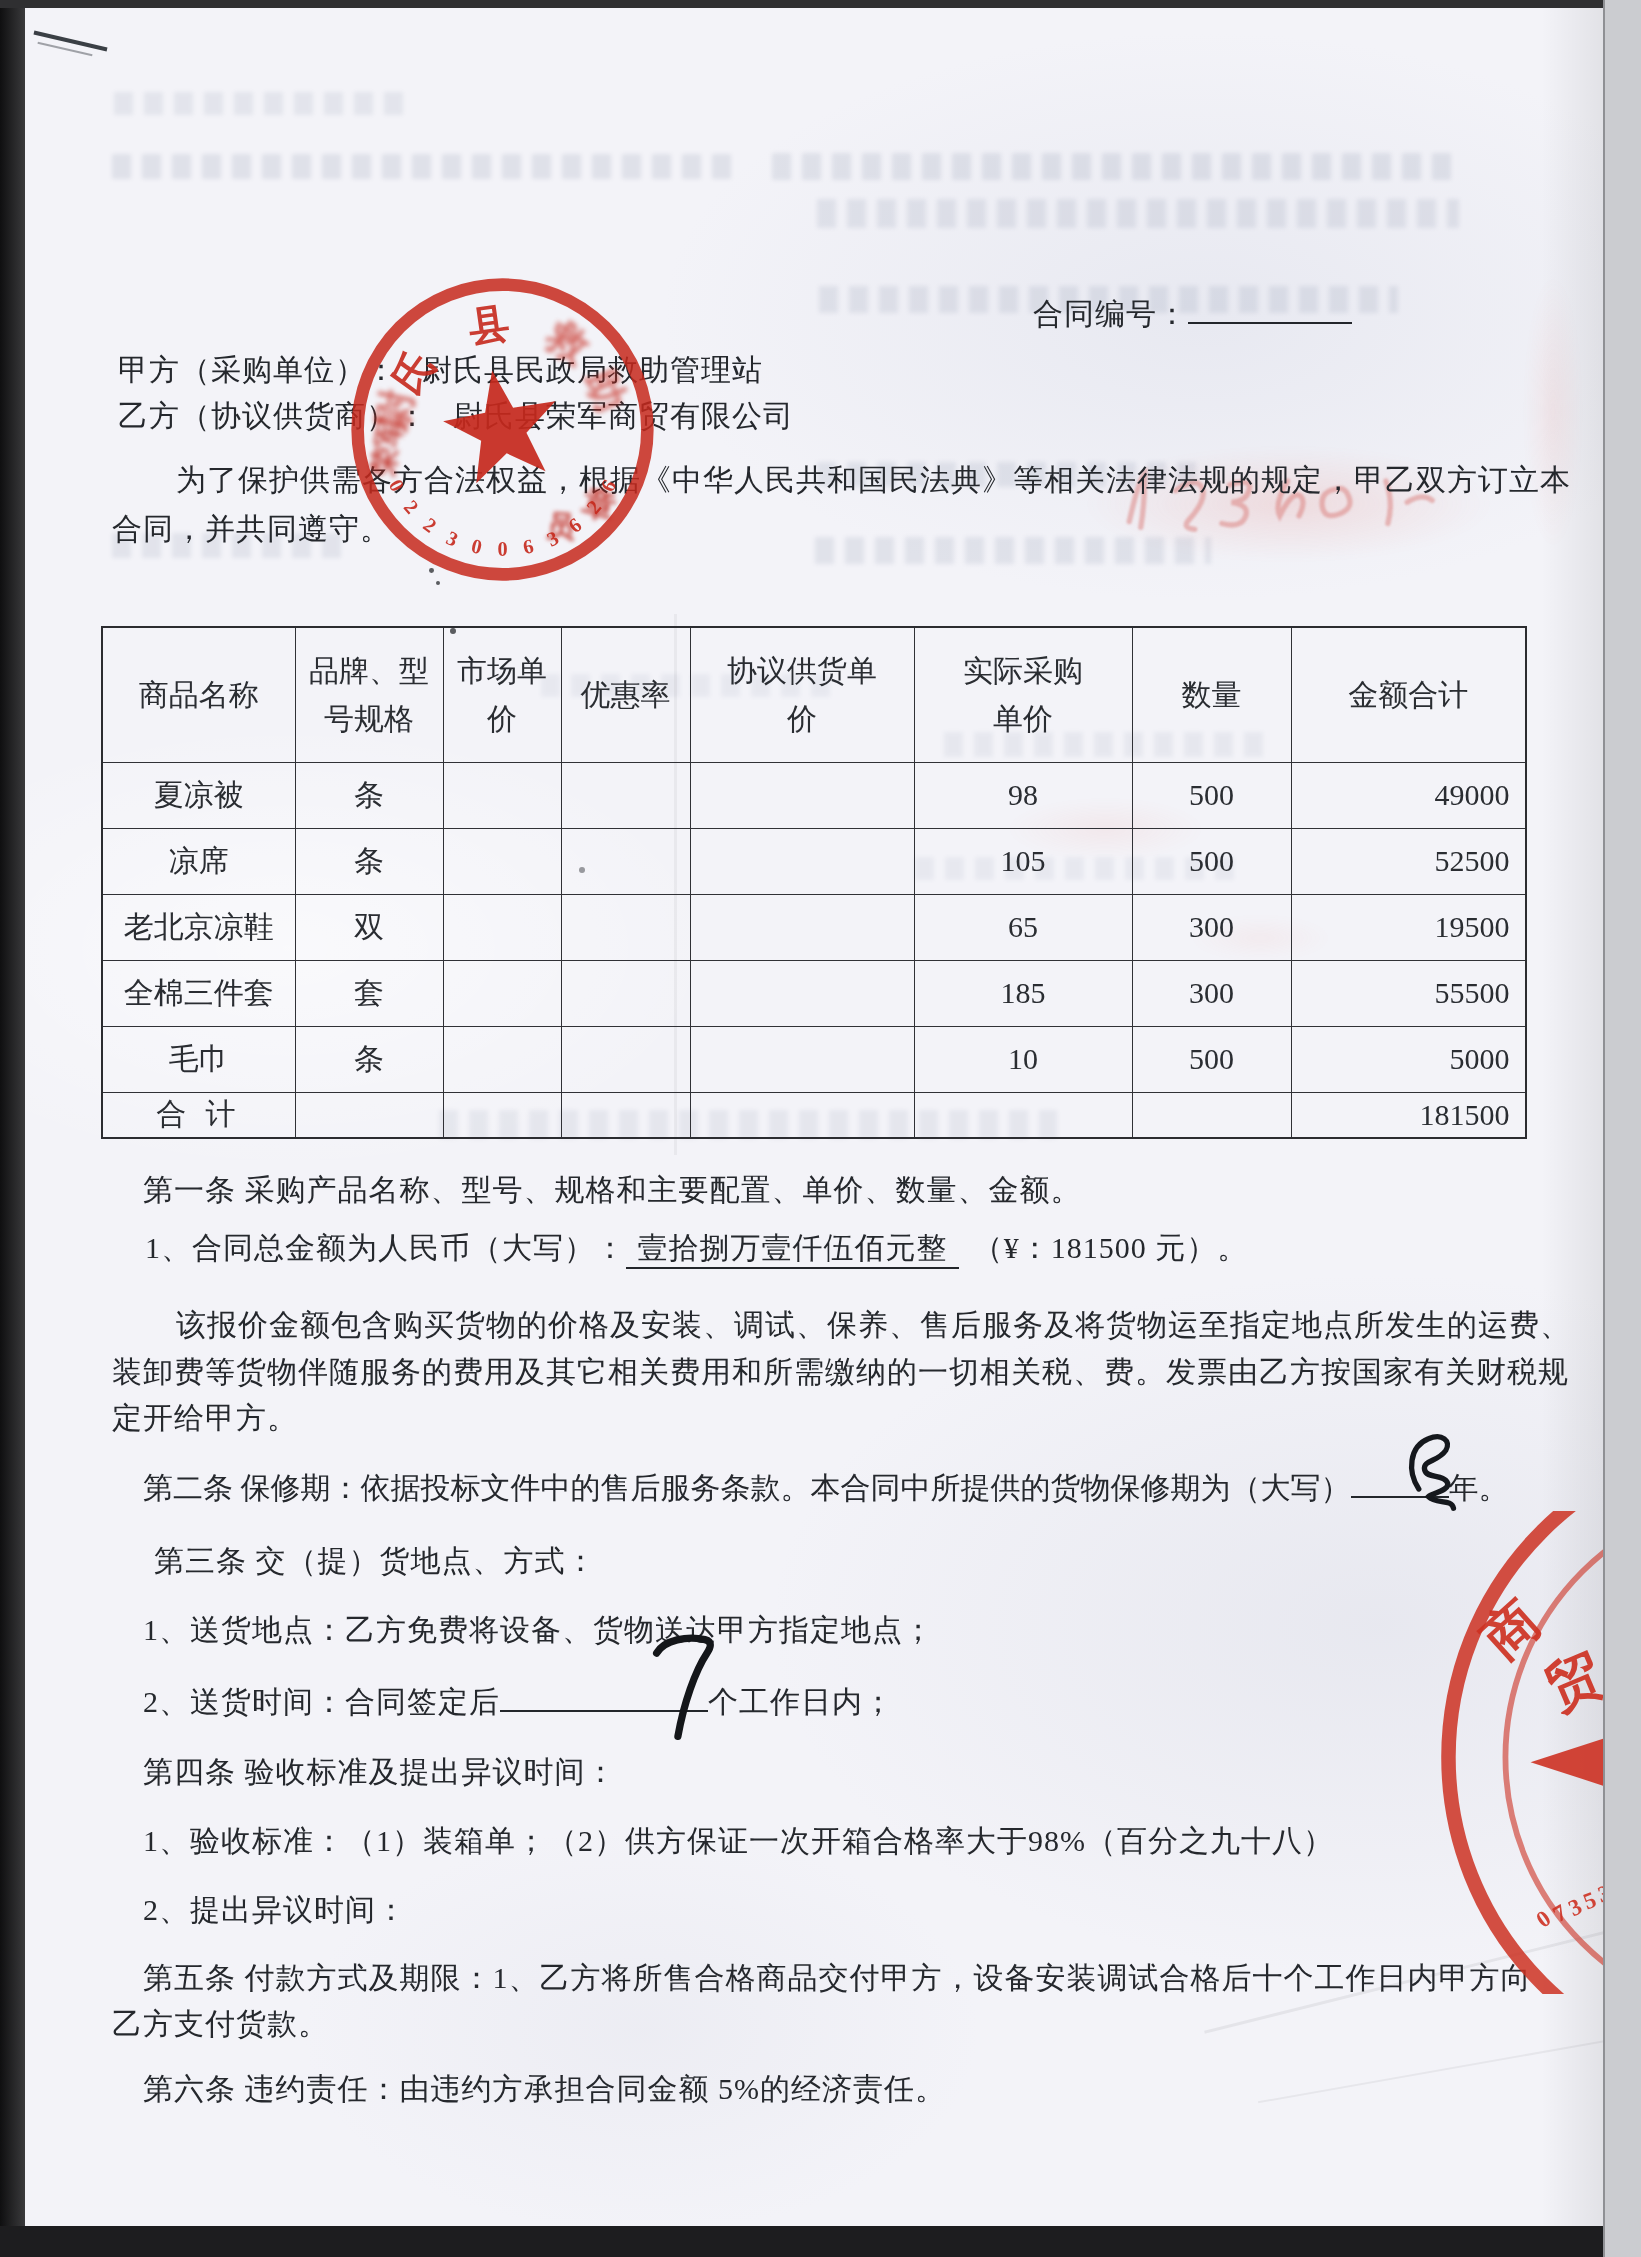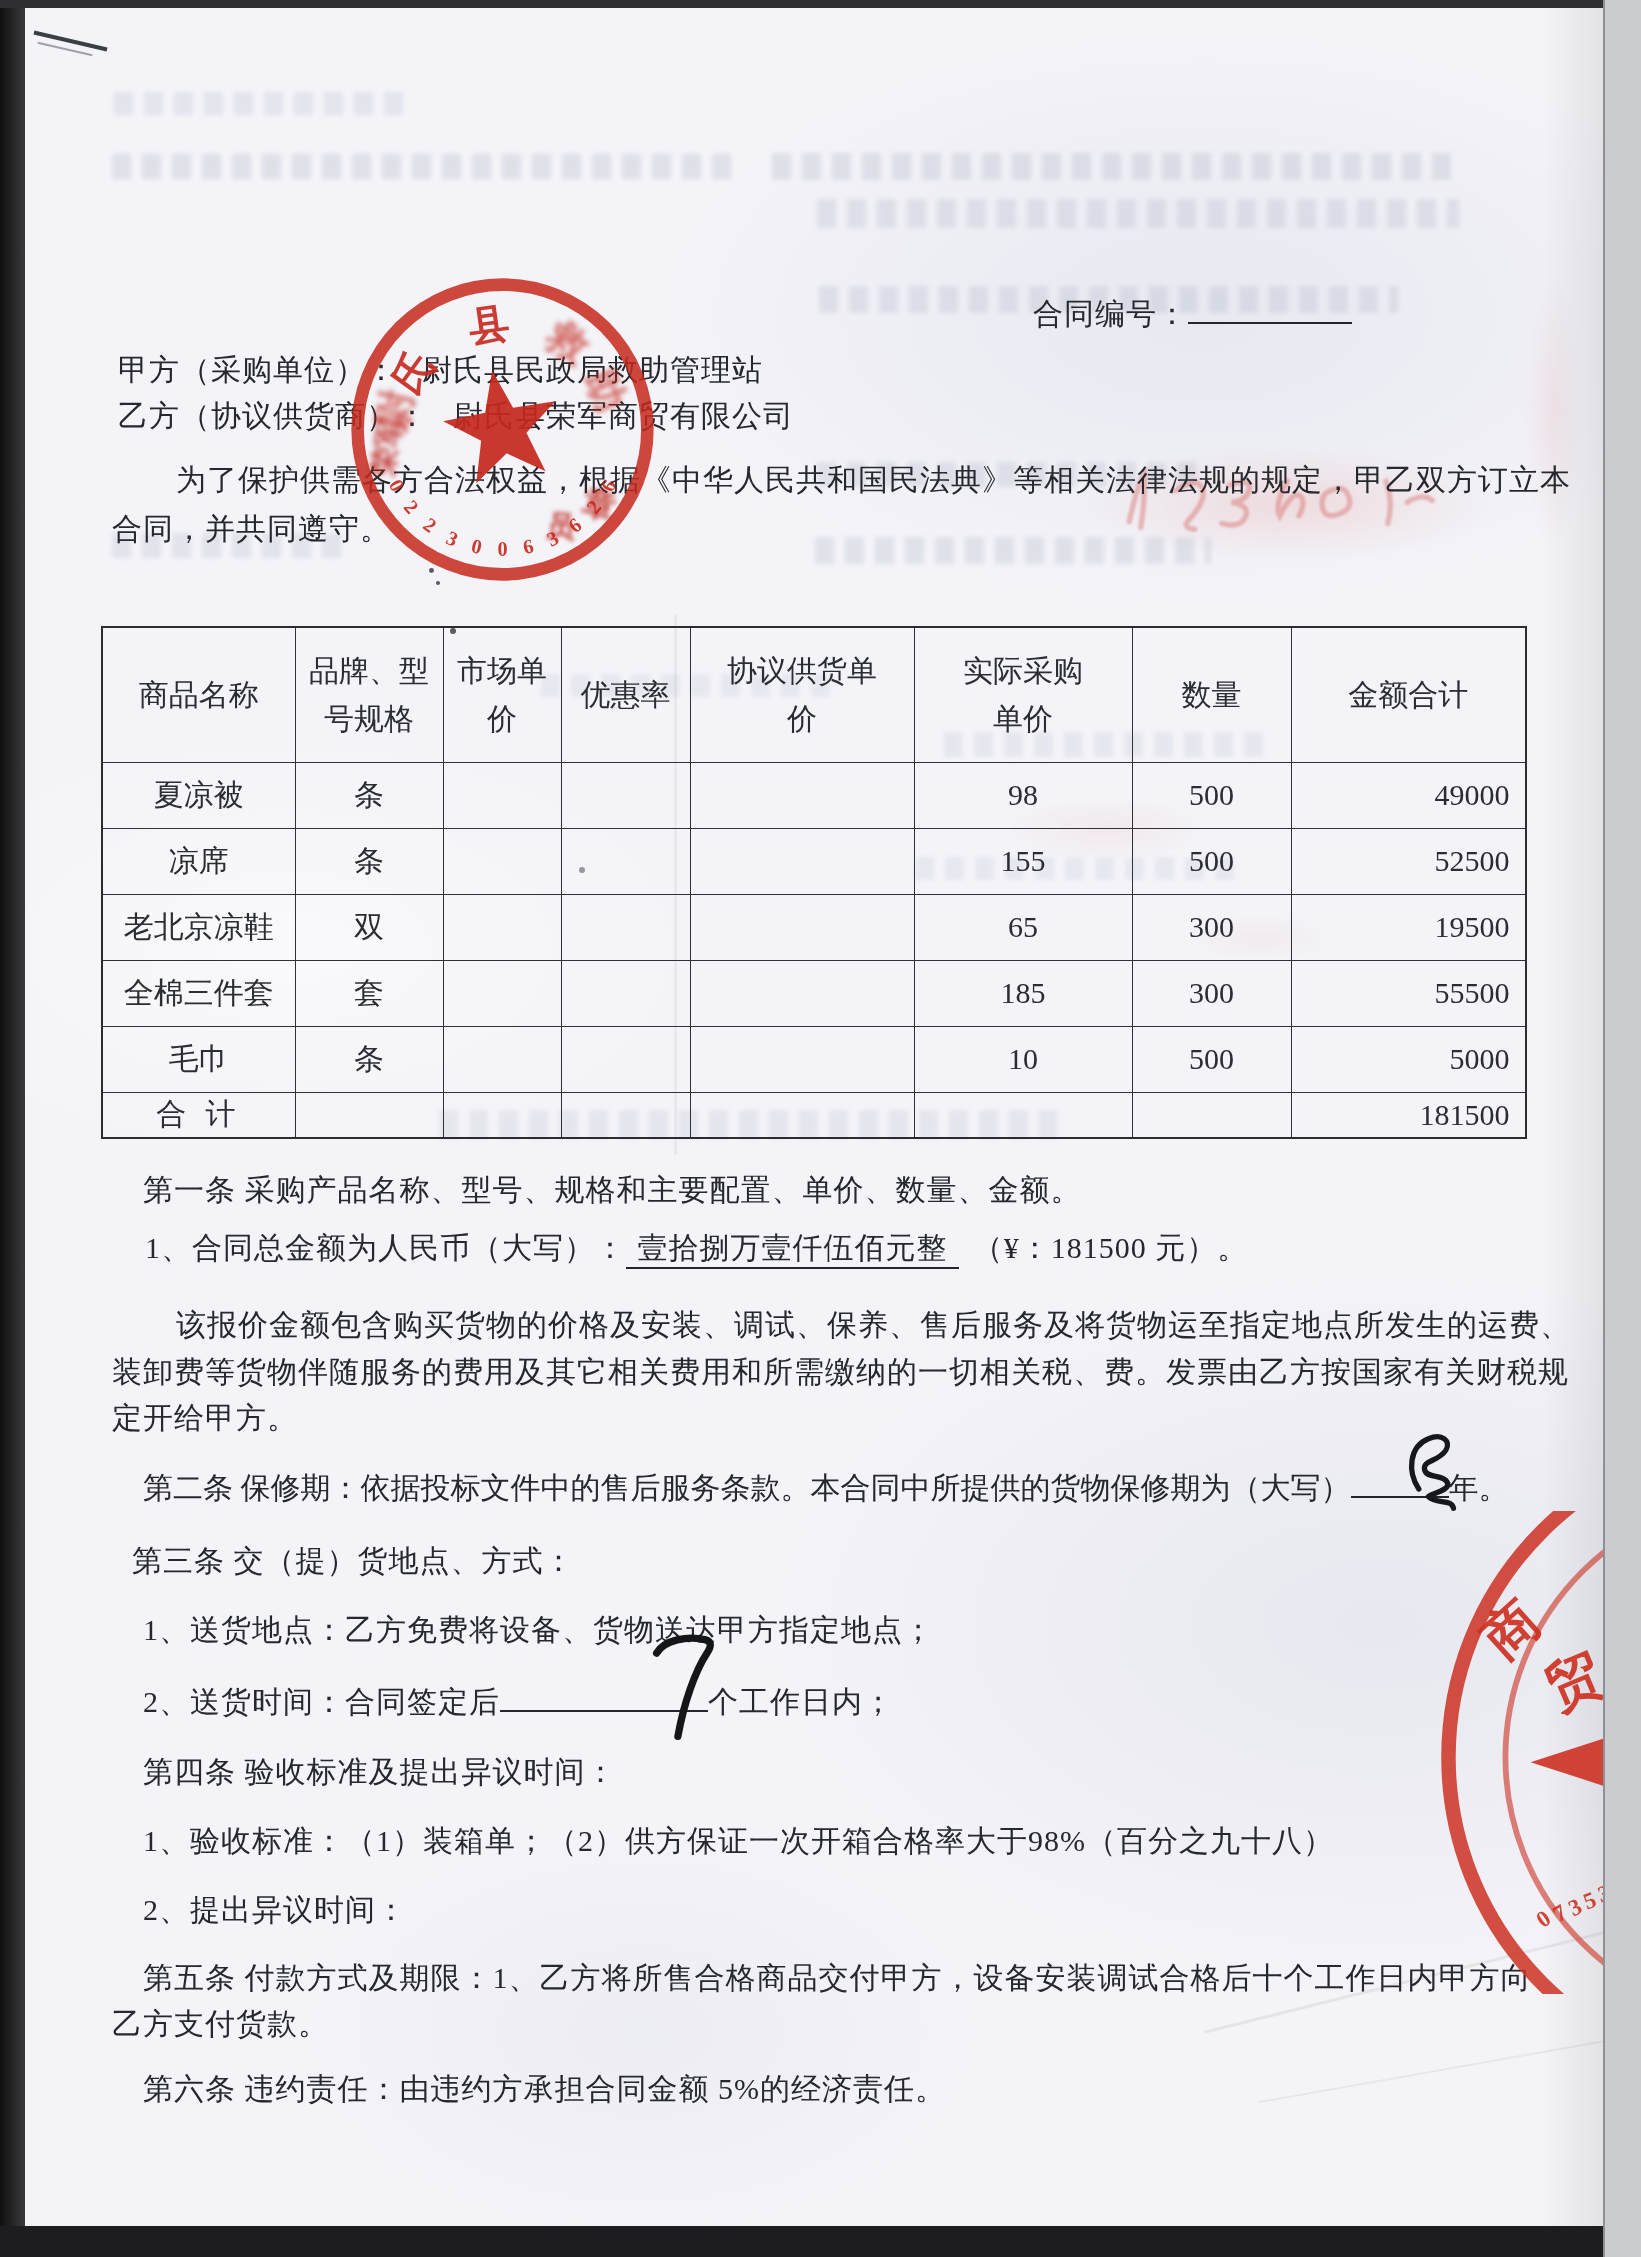--- a/index.html
+++ b/index.html
@@ -136,21 +136,21 @@
       <td>98</td>
       <td>500</td>
       <td class="amt">49000</td>
     </tr>
     <tr style="height:66px">
       <td>凉席</td>
       <td>条</td>
       <td></td>
       <td></td>
       <td></td>
-      <td>155</td>
+      <td>105</td>
       <td>500</td>
       <td class="amt">52500</td>
     </tr>
     <tr style="height:66px">
       <td>老北京凉鞋</td>
       <td>双</td>
       <td></td>
       <td></td>
       <td></td>
       <td>65</td>
@@ -201,21 +201,21 @@
   <div class="ln" style="left:112px;top:1398px">定开给甲方。</div>
 
   <div class="ln" style="left:143px;top:1466px;letter-spacing:0">
     <span>第二条 保修期：依据投标文件中的售后服务条款。本合同中所提供的货物保修期为（大写）</span><span class="blank" style="width:98px"></span><span>年。</span>
   </div>
 
   <svg class="hand" style="left:1386px;top:1427px" width="81" height="93" viewBox="0 0 84 96">
     <path d="M34,64 C22,46 24,20 44,12 C58,6 68,14 62,24 C54,36 38,34 40,44 C42,54 60,48 64,58 C66,66 48,68 44,72 C52,80 68,74 70,84" fill="none" stroke="#15181d" stroke-width="5.5" stroke-linecap="round"></path>
   </svg>
 
-  <div class="ln" style="left:132px;top:1541px">第三条 交（提）货地点、方式：</div>
+  <div class="ln" style="left:154px;top:1541px">第三条 交（提）货地点、方式：</div>
   <div class="ln" style="left:143px;top:1610px">1、送货地点：乙方免费将设备、货物送达甲方指定地点；</div>
 
   <div class="ln" style="left:143px;top:1680px">
     <span>2、送货时间：合同签定后</span><span class="blank" style="width:208px"></span><span>个工作日内；</span>
   </div>
 
   <svg class="hand" style="left:641px;top:1628px" width="97" height="120" viewBox="0 0 100 124">
     <path d="M16,26 C24,12 48,8 66,12 C74,14 72,20 68,26 C56,44 44,78 38,112" fill="none" stroke="#14161a" stroke-width="7.5" stroke-linecap="round"></path>
   </svg>
 

